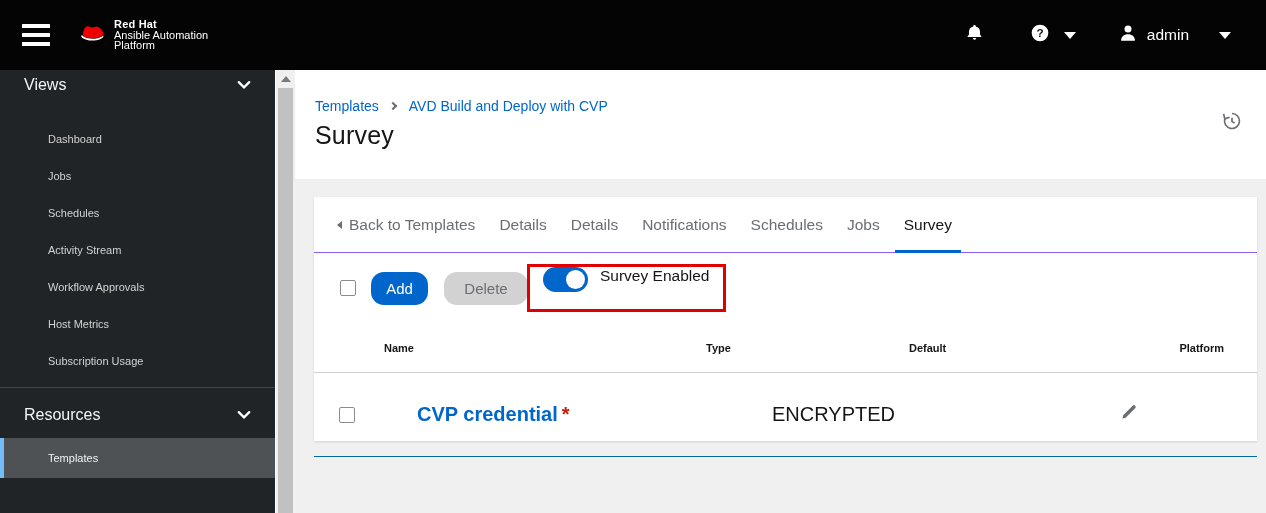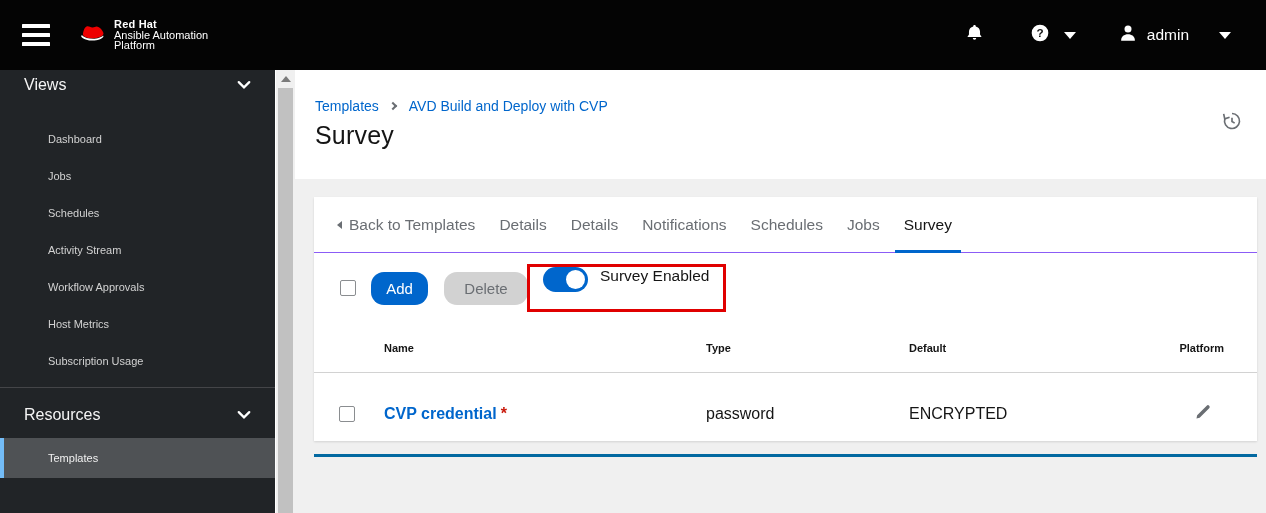--- a/index.html
+++ b/index.html
@@ -63,21 +63,21 @@
   .btn-add { margin-left:15px; width:57px; background:#0066cc; color:#fff; }
   .btn-delete { margin-left:16px; width:84px; background:#d2d2d2; color:#6a6e73; cursor:default; }
   .red-box { margin-left:-1px; height:48px; border:3px solid #e00000; display:flex; align-items:flex-start; padding:0 14px 0 13px; }
   .switch { width:45px; height:25px; border-radius:12.5px; background:#0066cc; position:relative; cursor:pointer; flex:0 0 auto; }
   .switch .knob { position:absolute; right:3px; top:3px; width:19px; height:19px; border-radius:50%; background:#fff; }
   .switch-label { margin-left:12px; font-size:15.5px; color:#151515; white-space:nowrap; }
 
   
   .tbl-grid { display:grid; grid-template-columns:70px 322px 203px 175px 1fr; align-items:center; }
   .tbl-head { height:50px; border-bottom:1px solid #d2d2d2; font-size:11px; font-weight:bold; color:#151515; }
-  .tbl-row { height:84px; border-bottom:3px solid #0369a1; font-size:16px; color:#151515; }
+  .tbl-row { height:84px; border-bottom:1px solid #0369a1; font-size:20px; color:#151515;gap:33px; }
   .cell-check { padding-left:25px; }
   .cell-actions { text-align:right; padding-right:33px; }
   .row-actions { padding-right:45px; }
   .row-link { color:#0066cc; font-weight:bold; cursor:pointer; }
   .req-star { color:#c9190b; margin-left:4px; font-weight:bold; }
   .edit-btn { display:inline-flex; width:18px; height:18px; cursor:pointer; }
 </style>
 </head>
 <body>
 
@@ -225,21 +225,20 @@
         <div class="cell-actions">Platform</div>
       </div>
 
       <div class="tbl-grid tbl-row">
         <div class="cell-check">
           <div class="checkbox"></div>
         </div>
         <div>
           <span class="row-link">CVP credential</span><span class="req-star">*</span>
         </div>
-        <div>password</div>
         <div>ENCRYPTED</div>
         <div class="cell-actions row-actions">
           <span class="edit-btn">
             <svg width="18" height="18" viewBox="0 0 16 16">
               <path fill="#6a6e73" d="M2.2 13.8 L2.8 10.9 L11.3 2.4 a1.55 1.55 0 0 1 2.2 2.2 L5 13.1 Z"></path>
             </svg>
           </span>
         </div>
       </div>
 

